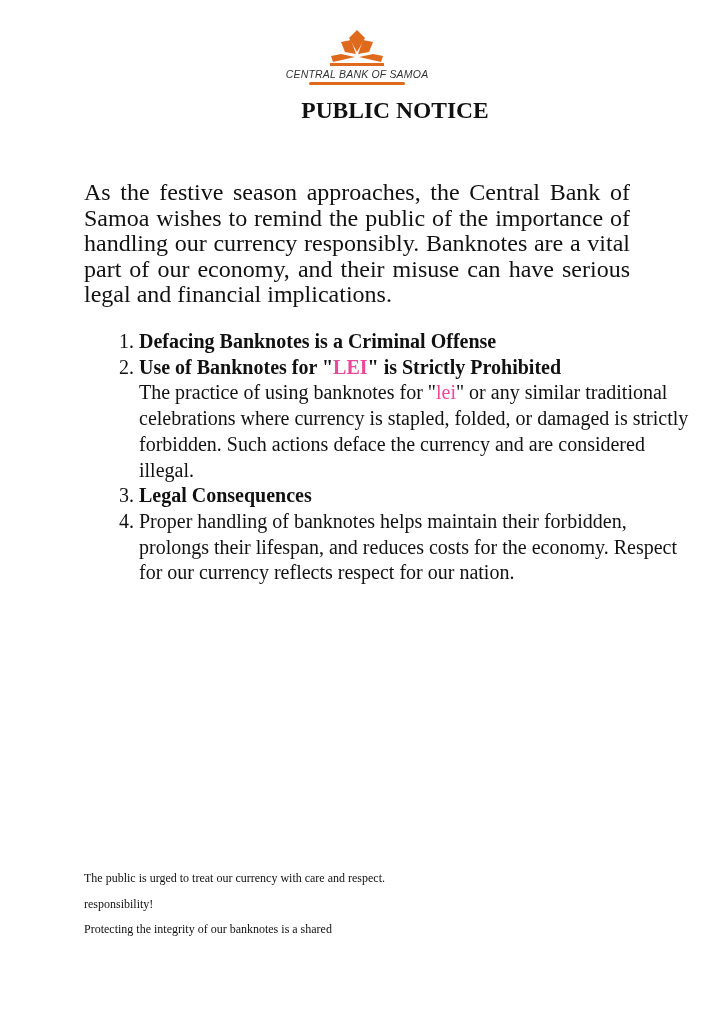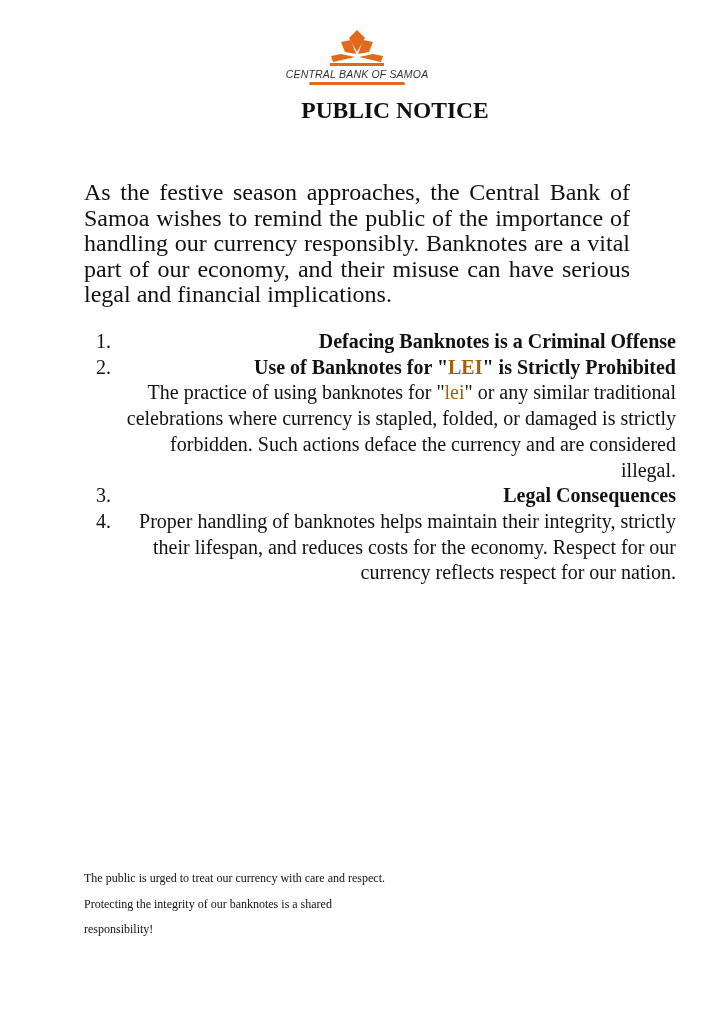--- a/index.html
+++ b/index.html
@@ -3,25 +3,25 @@
 <meta charset="utf-8">
 <style>
   html, body { margin: 0; padding: 0; background: #ffffff; }
   body { width: 714px; height: 1024px; position: relative; overflow: hidden; color: #111; font-family: "Liberation Serif", serif; }
   .logo { position: absolute; left: 0; top: 30px; width: 714px; text-align: center; }
   .logo svg { display: block; margin: 0 auto; }
   .logo-text { font-family: "Liberation Sans", sans-serif; font-size: 10.5px; color: #333; letter-spacing: 0.2px; margin-top: 2px; font-style: italic; }
   .logo-bar { width: 96px; height: 3px; margin: 2px auto 0; background: #e06a1c; border-radius: 2px; }
   .title { position: absolute; left: 0; top: 96px; width: 714px; text-align: center; font-weight: bold; font-size: 23.5px; line-height: 28px; margin-left: 38px; }
   .intro { position: absolute; left: 84px; top: 180px; width: 546px; font-size: 24px; line-height: 25.5px; text-align: justify; }
-  ol.items { position: absolute; left: 73px; top: 329px; width: 560px; margin: 0; padding: 0 0 0 43px; font-size: 20px; line-height: 25.7px; text-align: right; }
+  ol.items { position: absolute; left: 96px; top: 329px; width: 560px; margin: 0; padding: 0 0 0 43px; font-size: 20px; line-height: 25.7px; }
   ol.items li { padding-left: 0; }
   ol.items li::marker { font-weight: normal; }
   .item-title { font-weight: bold; }
-  .red { color: #a16207; }
+  .red { color: #ec4899; }
   .closing { position: absolute; left: 84px; top: 866px; width: 560px; font-size: 12px; line-height: 25.5px; }
 </style>
 </head>
 <body>
 
 <div class="logo">
   <svg width="60" height="36" viewBox="0 0 60 36">
     <g fill="#e06a1c">
       <polygon points="30,0 38,8 30,22 22,8"></polygon>
       <polygon points="14,12 24,10 29,24 18,22"></polygon>
@@ -46,21 +46,21 @@
     <div class="item-title">Defacing Banknotes is a Criminal Offense</div>
   </li>
   <li>
     <div class="item-title"><span>Use of Banknotes for "</span><span class="red">LEI</span><span>" is Strictly Prohibited</span></div>
     <div><span>The practice of using banknotes for "</span><span class="red">lei</span><span>" or any similar traditional celebrations where currency is stapled, folded, or damaged is strictly forbidden. Such actions deface the currency and are considered illegal.</span></div>
   </li>
   <li>
     <div class="item-title">Legal Consequences</div>
   </li>
   <li>
-    <div>Proper handling of banknotes helps maintain their integrity, strictly their lifespan, and reduces costs for the economy. Respect for our currency reflects respect for our nation.</div>
+    <div>Proper handling of banknotes helps maintain their forbidden, prolongs their lifespan, and reduces costs for the economy. Respect for our currency reflects respect for our nation.</div>
   </li>
 </ol>
 
 <div class="closing">
   <div>The public is urged to treat our currency with care and respect.</div>
+  <div>responsibility!</div>
   <div>Protecting the integrity of our banknotes is a shared</div>
-  <div>responsibility!</div>
 </div>
 
 </body></html>

